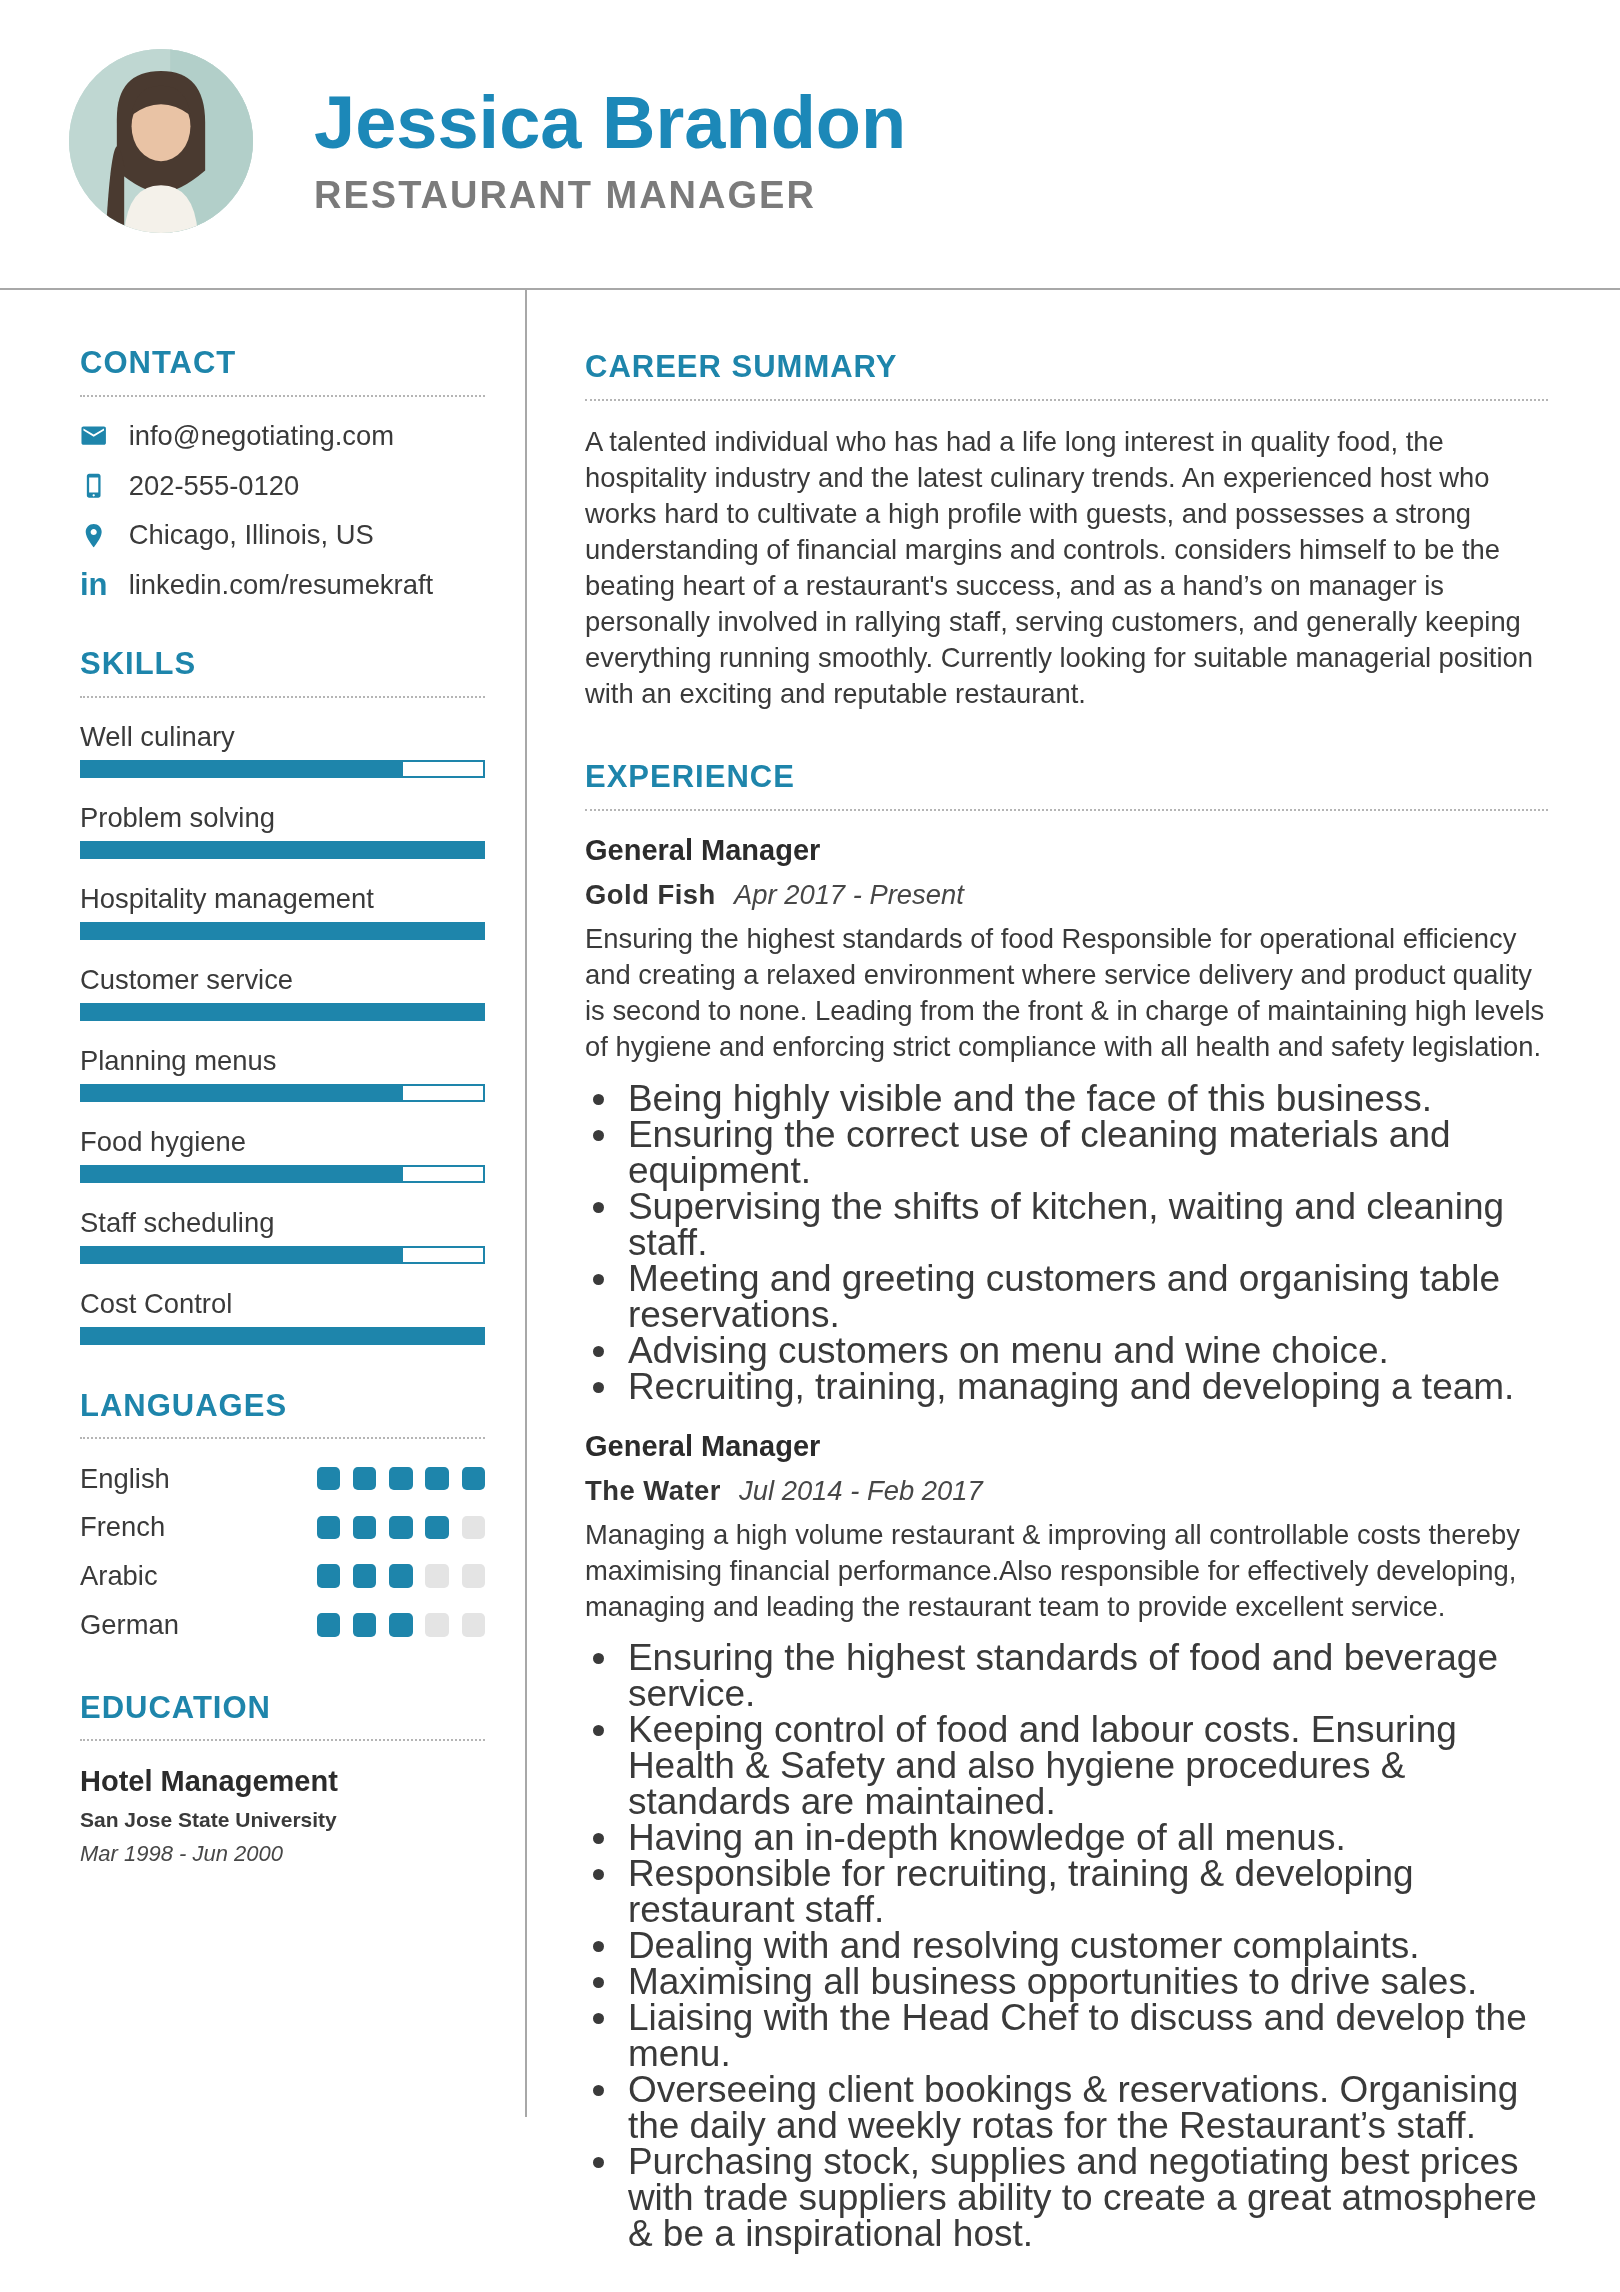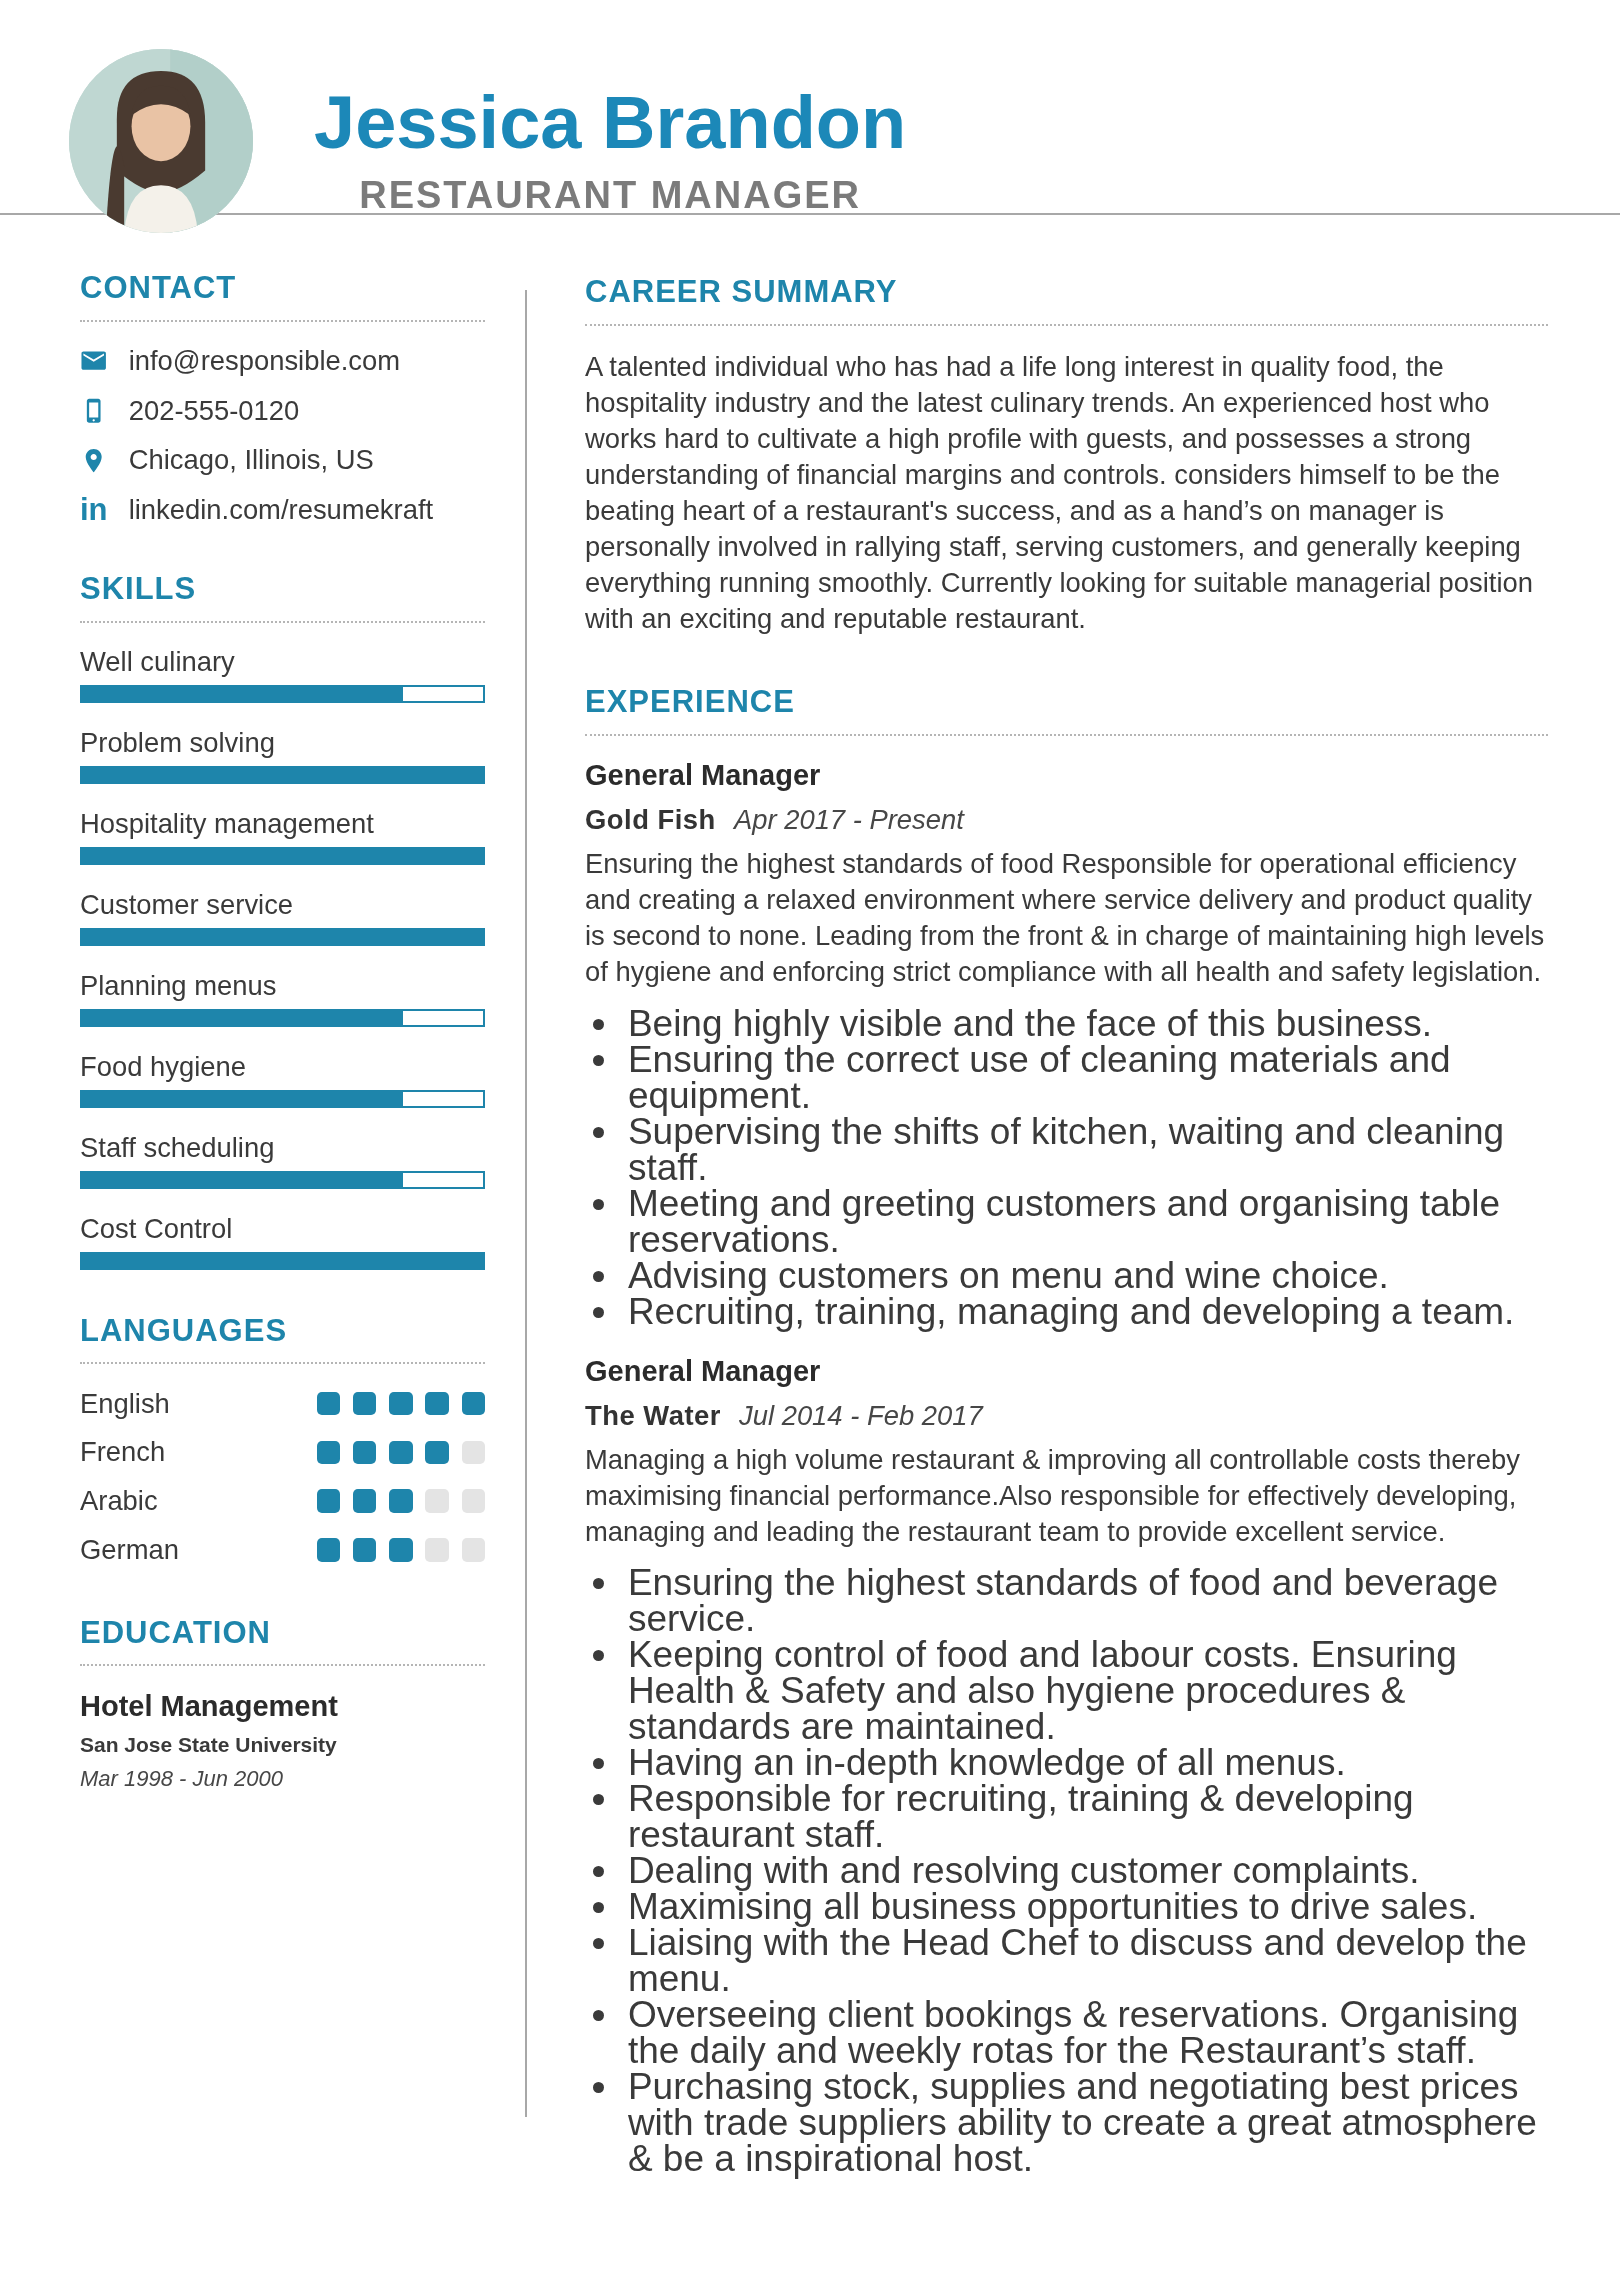--- a/index.html
+++ b/index.html
@@ -1,21 +1,21 @@
 <!DOCTYPE html>
 <html><head>
 <meta charset="utf-8">
 <style>
   * { margin:0; padding:0; box-sizing:border-box; }
   html,body { background:#ffffff; }
   body { font-family:"Liberation Sans", sans-serif; color:#3a3a3a; }
   .page { position:relative; width:1620px; height:2293px; margin:0 auto; background:#fff; overflow:hidden; }
 
   
-  .header { position:relative; height:215px; border-bottom:2px solid #a8a8a8;text-align:center; }
+  .header { position:relative; height:290px; border-bottom:2px solid #a8a8a8; }
   .avatar { position:absolute; left:69px; top:49px; width:184px; height:184px; border-radius:50%; overflow:hidden; background:#bfd7d2; }
   .avatar svg { width:100%; height:100%; display:block; }
   .head-text { position:absolute; left:314px; top:86px; }
   .name { font-size:74px; font-weight:700; letter-spacing:0px; line-height:1.0; }
   .role { margin-top:13.7px; font-size:38px; font-weight:700; color:#7b7b7b; letter-spacing:2px; }
 
   
   .columns { display:flex; align-items:flex-start; }
   .col-divider { position:absolute; left:525px; top:290px; width:2px; height:1827px; background:#a8a8a8; }
   .col-left  { width:526px; padding:55px 41px 0 80px; }
@@ -93,21 +93,21 @@
 
       <h2 class="section" style="color:var(--accent);">CONTACT</h2>
       <div class="contact-list">
 
           <div class="contact-row">
             <span class="cicon">
               <svg viewBox="0 0 24 24" fill="#1E85AB">
                 <path d="M21 4H3c-.9 0-1.7.7-1.7 1.6v12.8c0 .9.8 1.6 1.7 1.6h18c.9 0 1.7-.7 1.7-1.6V5.6C22.7 4.7 21.9 4 21 4zm0 3.5-9 5.4-9-5.4V5.6l9 5.4 9-5.4v1.9z"></path>
               </svg>
             </span>
-            <span class="contact-text">info@responsible.com</span>
+            <span class="contact-text">info@negotiating.com</span>
           </div>
 
           <div class="contact-row">
             <span class="cicon">
               <svg viewBox="0 0 24 24" fill="#1E85AB">
                 <path d="M16 1.5H8c-1.1 0-2 .9-2 2v17c0 1.1.9 2 2 2h8c1.1 0 2-.9 2-2v-17c0-1.1-.9-2-2-2zm0 16.5H8V4.8h8V18zm-4 3.4c-.6 0-1-.4-1-1s.4-1 1-1 1 .4 1 1-.4 1-1 1z"></path>
               </svg>
             </span>
             <span class="contact-text">202-555-0120</span>
           </div>

